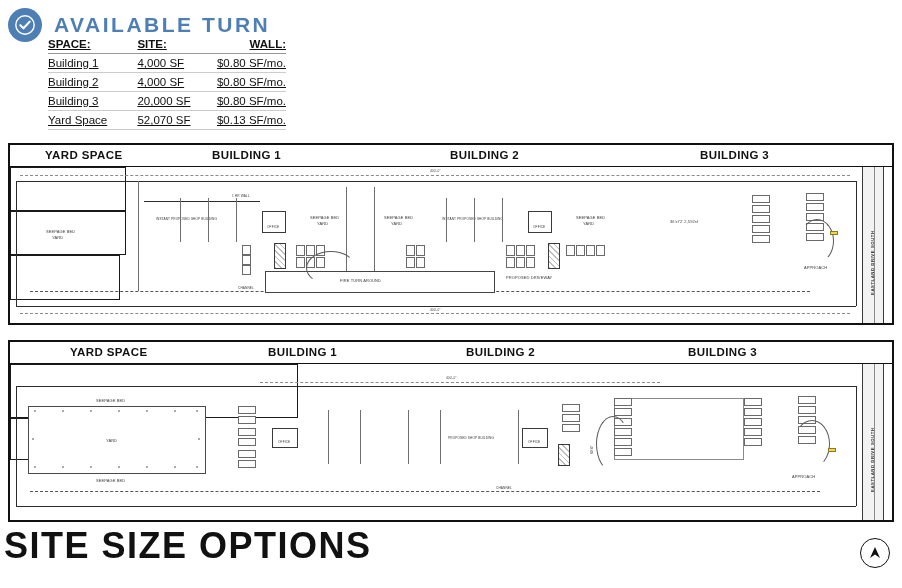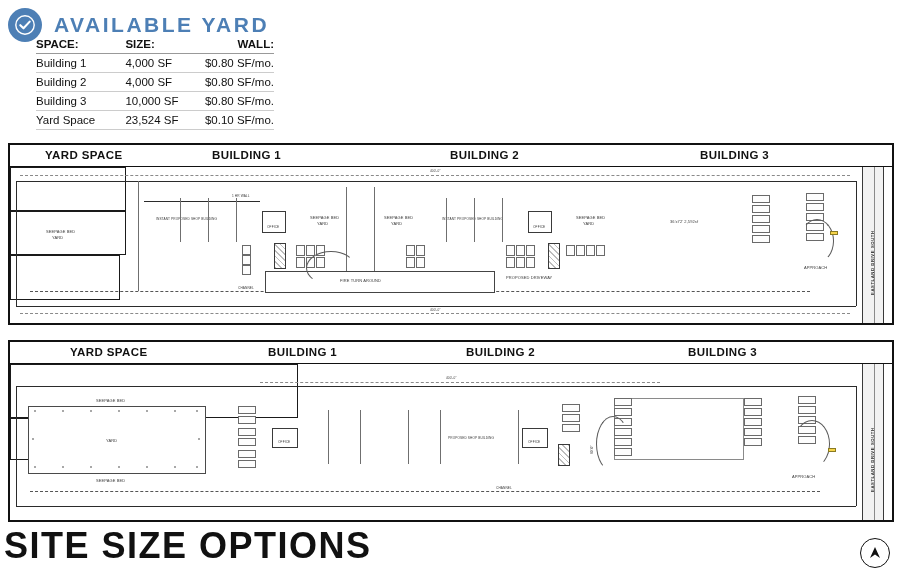--- a/index.html
+++ b/index.html
@@ -37,25 +37,26 @@
     font-size: 21px;
     font-weight: bold;
     color: #4d7fb5;
     letter-spacing: 2.5px;
     white-space: nowrap;
   }
 
   
   .avail-table {
     position: absolute;
-    left: 36px; top: 36px;
+    left: 48px; top: 36px;
     width: 238px;
     border-collapse: collapse;
     font-size: 11.5px;
     color: #111111;
+    text-decoration: underline;
   }
   .avail-table th {
     text-align: left;
     font-weight: bold;
     padding: 2px 0 3px 0;
     border-bottom: 1px solid #999999;
     font-size: 11.5px;
     white-space: nowrap;
   }
   .avail-table td {
@@ -203,51 +204,51 @@
 
 <div class="page">
 
   <div class="header">
     <div class="check-badge">
       <svg width="20" height="20" viewBox="0 0 20 20" aria-hidden="true">
         <circle cx="10" cy="10" r="9.2" fill="none" stroke="#ffffff" stroke-width="1.4"></circle>
         <path d="M5.3 10.2 L8.5 13.3 L14.7 6.6" fill="none" stroke="#ffffff" stroke-width="2.1" stroke-linecap="round" stroke-linejoin="round"></path>
       </svg>
     </div>
-    <div class="header-title">AVAILABLE YARD</div>
+    <div class="header-title">AVAILABLE TURN</div>
   </div>
 
   <table class="avail-table">
     <thead>
       <tr>
         <th class="col-space">SPACE:</th>
-        <th class="col-size">SIZE:</th>
+        <th class="col-size">SITE:</th>
         <th class="col-rate">WALL:</th>
       </tr>
     </thead>
     <tbody>
       <tr>
         <td class="col-space">Building 1</td>
         <td class="col-size">4,000 SF</td>
         <td class="col-rate">$0.80 SF/mo.</td>
       </tr>
       <tr>
         <td class="col-space">Building 2</td>
         <td class="col-size">4,000 SF</td>
         <td class="col-rate">$0.80 SF/mo.</td>
       </tr>
       <tr>
         <td class="col-space">Building 3</td>
-        <td class="col-size">10,000 SF</td>
+        <td class="col-size">20,000 SF</td>
         <td class="col-rate">$0.80 SF/mo.</td>
       </tr>
       <tr>
         <td class="col-space">Yard Space</td>
-        <td class="col-size">23,524 SF</td>
-        <td class="col-rate">$0.10 SF/mo.</td>
+        <td class="col-size">52,070 SF</td>
+        <td class="col-rate">$0.13 SF/mo.</td>
       </tr>
     </tbody>
   </table>
 
   <div class="plan" id="plan-top">
 
     <div class="plan-labels">
       <div class="plan-label" style="left:35px;">YARD SPACE</div>
       <div class="plan-label" style="left:202px;">BUILDING 1</div>
       <div class="plan-label" style="left:440px;">BUILDING 2</div>

